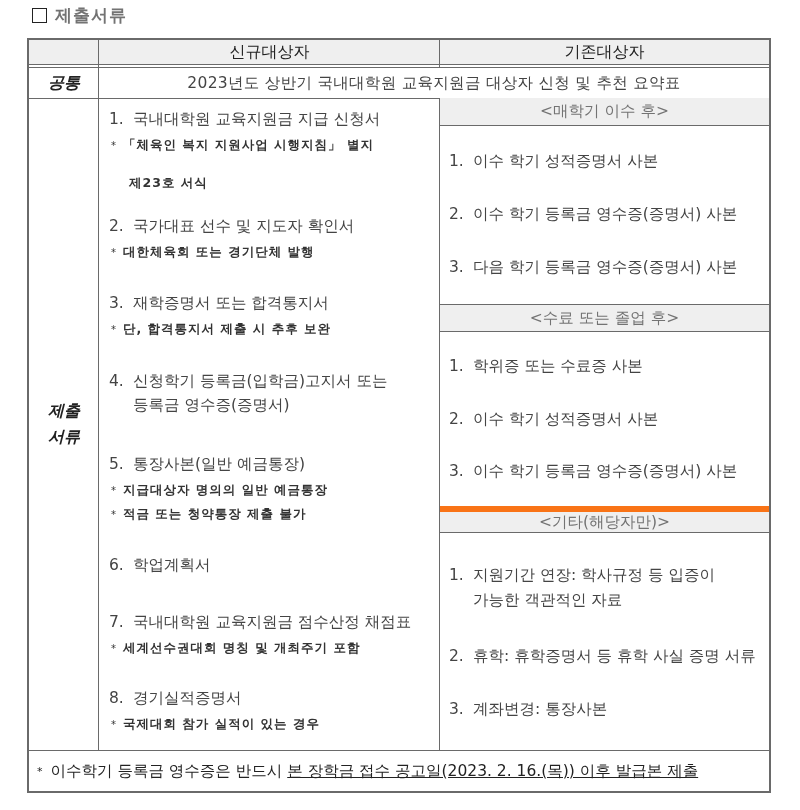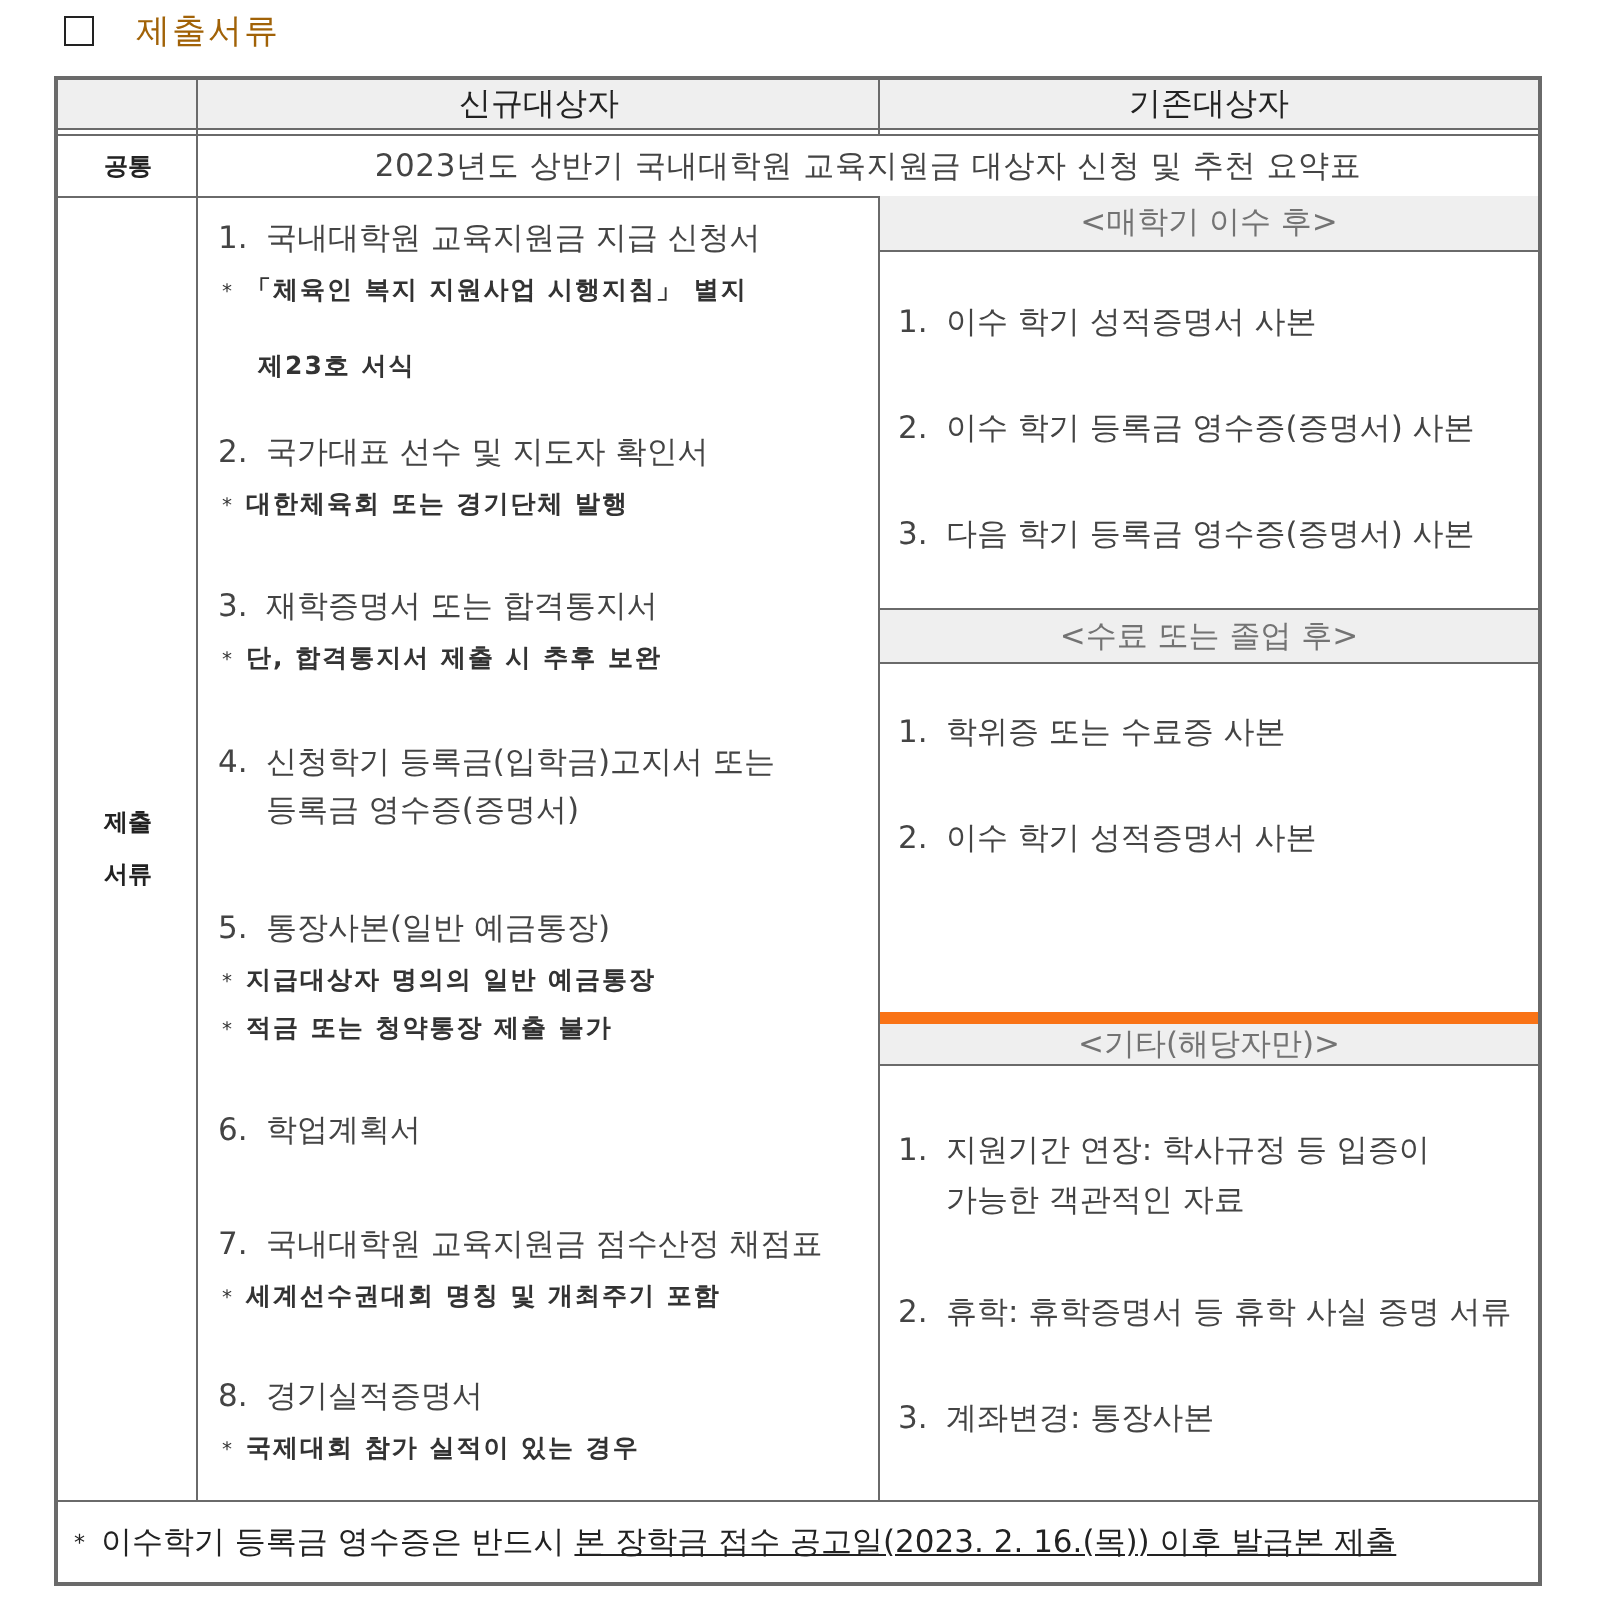--- a/index.html
+++ b/index.html
@@ -1,30 +1,30 @@
 <!DOCTYPE html>
 <html><head>
 <meta charset="utf-8">
 <style>
   html, body { margin:0; padding:0; background:#ffffff; }
   body { width:800px; height:810px; position:relative; overflow:hidden;
          font-family:"DejaVu Sans","Liberation Sans",sans-serif; color:#333; }
-  .title { position:absolute; left:32px; top:4px; font-size:17px; font-weight:normal; color:#a16207; display:flex; align-items:center; gap:21px; letter-spacing:1px; }
+  .title { position:absolute; left:32px; top:4px; font-size:17px; font-weight:bold; color:#737373; display:flex; align-items:center; gap:8px; letter-spacing:1px; }
   .title .box { width:13px; height:13px; border:1.5px solid #222; display:inline-block; }
 
   .tbl { position:absolute; left:27px; top:38px; width:744px; height:755px;
          border:2px solid #6a6a6a; box-sizing:border-box; }
   .abs { position:absolute; box-sizing:border-box; }
   .hdr-bg { background:#efefef; }
   .hline { position:absolute; left:0; right:0; height:0; border-top:1px solid #6a6a6a; }
   .vline { position:absolute; width:0; border-left:1px solid #6a6a6a; }
 
   .center { display:flex; align-items:center; justify-content:center; text-align:center; }
   .hdr-text { font-size:16px; color:#222; }
-  .row-label { font-size:12px; font-weight:bold; color:#222; line-height:26px; }
+  .row-label { font-size:16px; font-weight:bold; color:#222; line-height:26px;font-style:italic; }
   .common-text { font-size:15.5px; color:#444; letter-spacing:0.3px; }
 
   .item { position:absolute; left:10px; right:6px; font-size:15.5px; color:#444; line-height:22px; }
   .item .num { display:inline-block; width:24px; }
   .item .cont { padding-left:24px; display:block; }
   .note { position:absolute; left:12px; right:6px; font-size:12.5px; font-weight:bold; color:#333; line-height:22px; letter-spacing:1px; }
   .note .star { font-weight:normal; font-size:10px; margin-right:6px; }
   .note .cont { padding-left:18px; display:block;margin-top:14px; }
 
   .sub-hdr { font-size:15.5px; color:#737373; }
@@ -99,20 +99,21 @@
   <div class="abs" style="left:411px;top:58px;width:329px;height:652px;">
 
     <div class="abs hdr-bg center sub-hdr" style="left:0;top:0;width:329px;height:28px;border-bottom:1px solid #6a6a6a;">&lt;매학기 이수 후&gt;</div>
     <div class="ritem" style="top:51px;"><span class="num">1.</span><span>이수 학기 성적증명서 사본</span></div>
     <div class="ritem" style="top:104px;"><span class="num">2.</span><span>이수 학기 등록금 영수증(증명서) 사본</span></div>
     <div class="ritem" style="top:157px;"><span class="num">3.</span><span>다음 학기 등록금 영수증(증명서) 사본</span></div>
 
     <div class="abs hdr-bg center sub-hdr" style="left:0;top:206px;width:329px;height:28px;border-top:1px solid #6a6a6a;border-bottom:1px solid #6a6a6a;">&lt;수료 또는 졸업 후&gt;</div>
     <div class="ritem" style="top:256px;"><span class="num">1.</span><span>학위증 또는 수료증 사본</span></div>
     <div class="ritem" style="top:309px;"><span class="num">2.</span><span>이수 학기 성적증명서 사본</span></div>
+    <div class="ritem" style="top:361px;"><span class="num">3.</span><span>이수 학기 등록금 영수증(증명서) 사본</span></div>
 
     <div class="abs hdr-bg center sub-hdr" style="left:0;top:408px;width:329px;height:27px;border-top:6px solid #f97316;border-bottom:1px solid #6a6a6a;">&lt;기타(해당자만)&gt;</div>
     <div class="ritem" style="top:465px;"><span class="num">1.</span><span>지원기간 연장: 학사규정 등 입증이</span></div>
     <div class="ritem" style="top:490px;">
         <span class="cont">가능한 객관적인 자료</span>
       </div>
     <div class="ritem" style="top:546px;"><span class="num">2.</span><span>휴학: 휴학증명서 등 휴학 사실 증명 서류</span></div>
     <div class="ritem" style="top:599px;"><span class="num">3.</span><span>계좌변경: 통장사본</span></div>
   </div>
 

